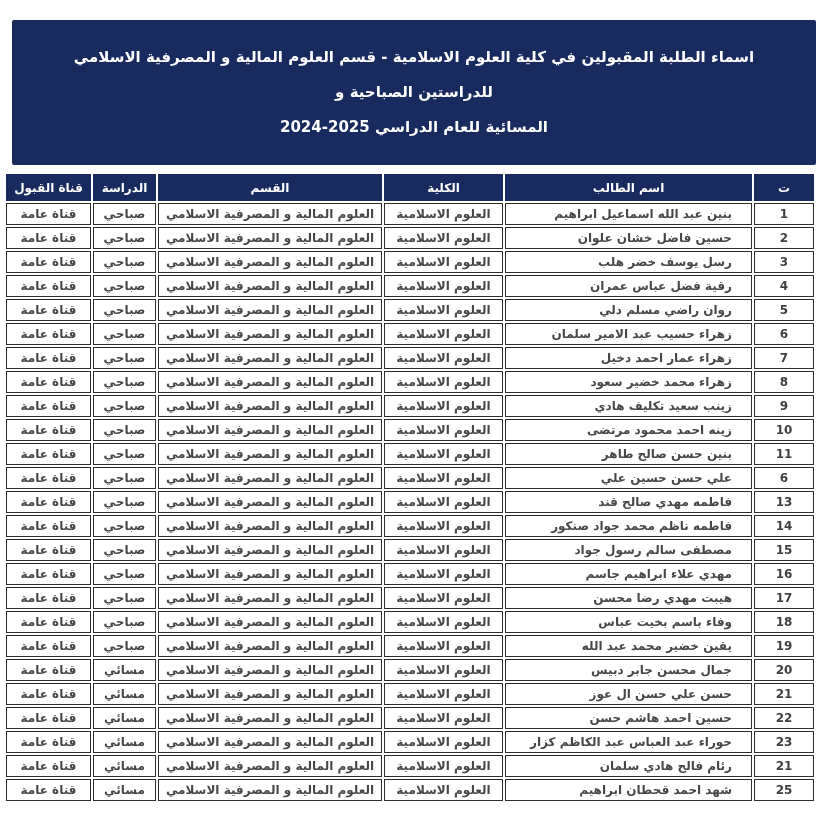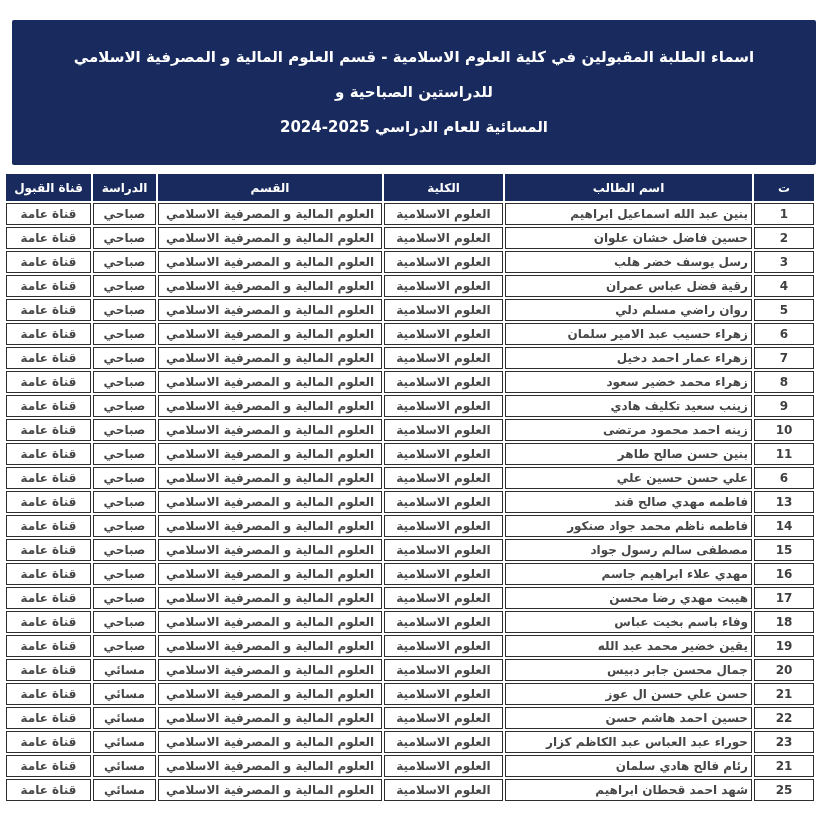--- a/index.html
+++ b/index.html
@@ -58,21 +58,21 @@
     font-weight: 600;
     height: 22px;
     padding: 1px 4px;
     text-align: center;
     vertical-align: middle;
     white-space: nowrap;
     overflow: hidden;
   }
   table.students td.col-name {
     text-align: right;
-    padding-right: 3px;
+    padding-right: 19px;
   }
   table.students td.col-index {
     color: #3f3f3f;
   }
 </style>
 </head>
 <body>
 
 <div class="page">
 

